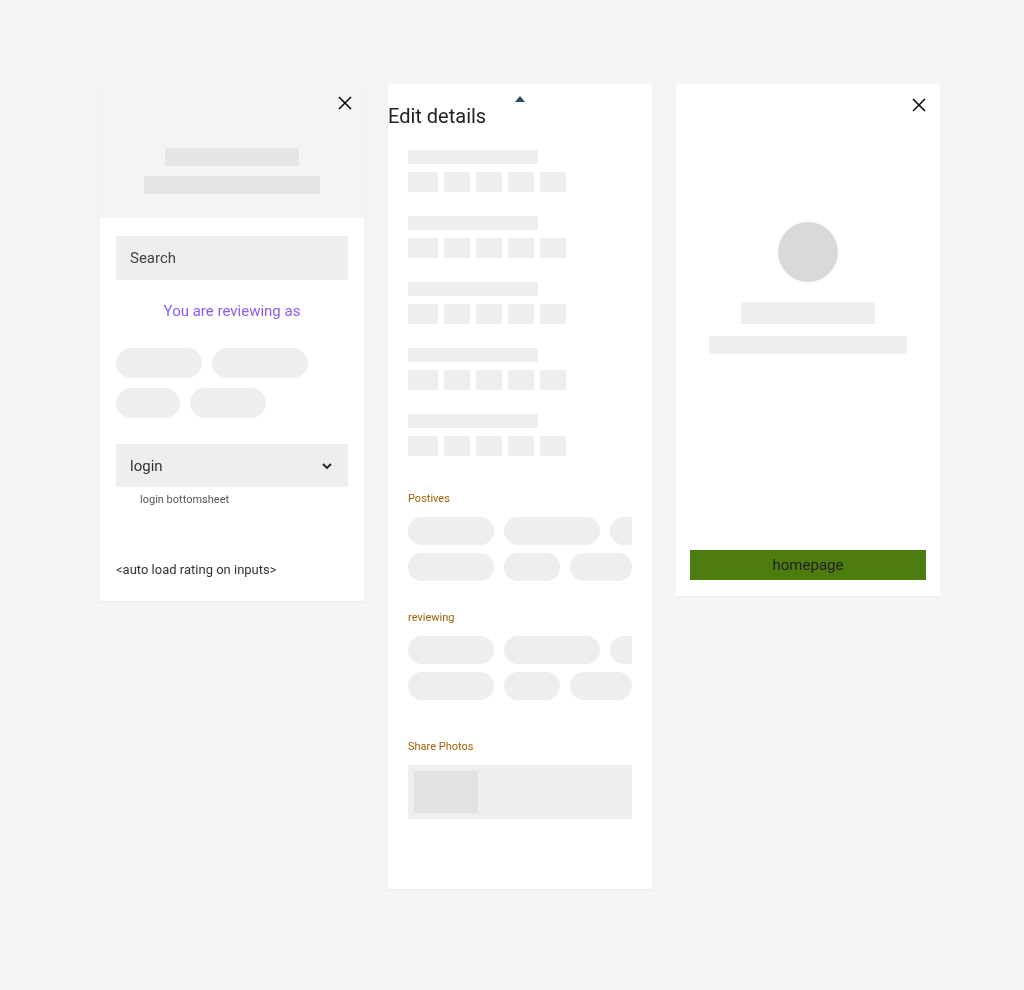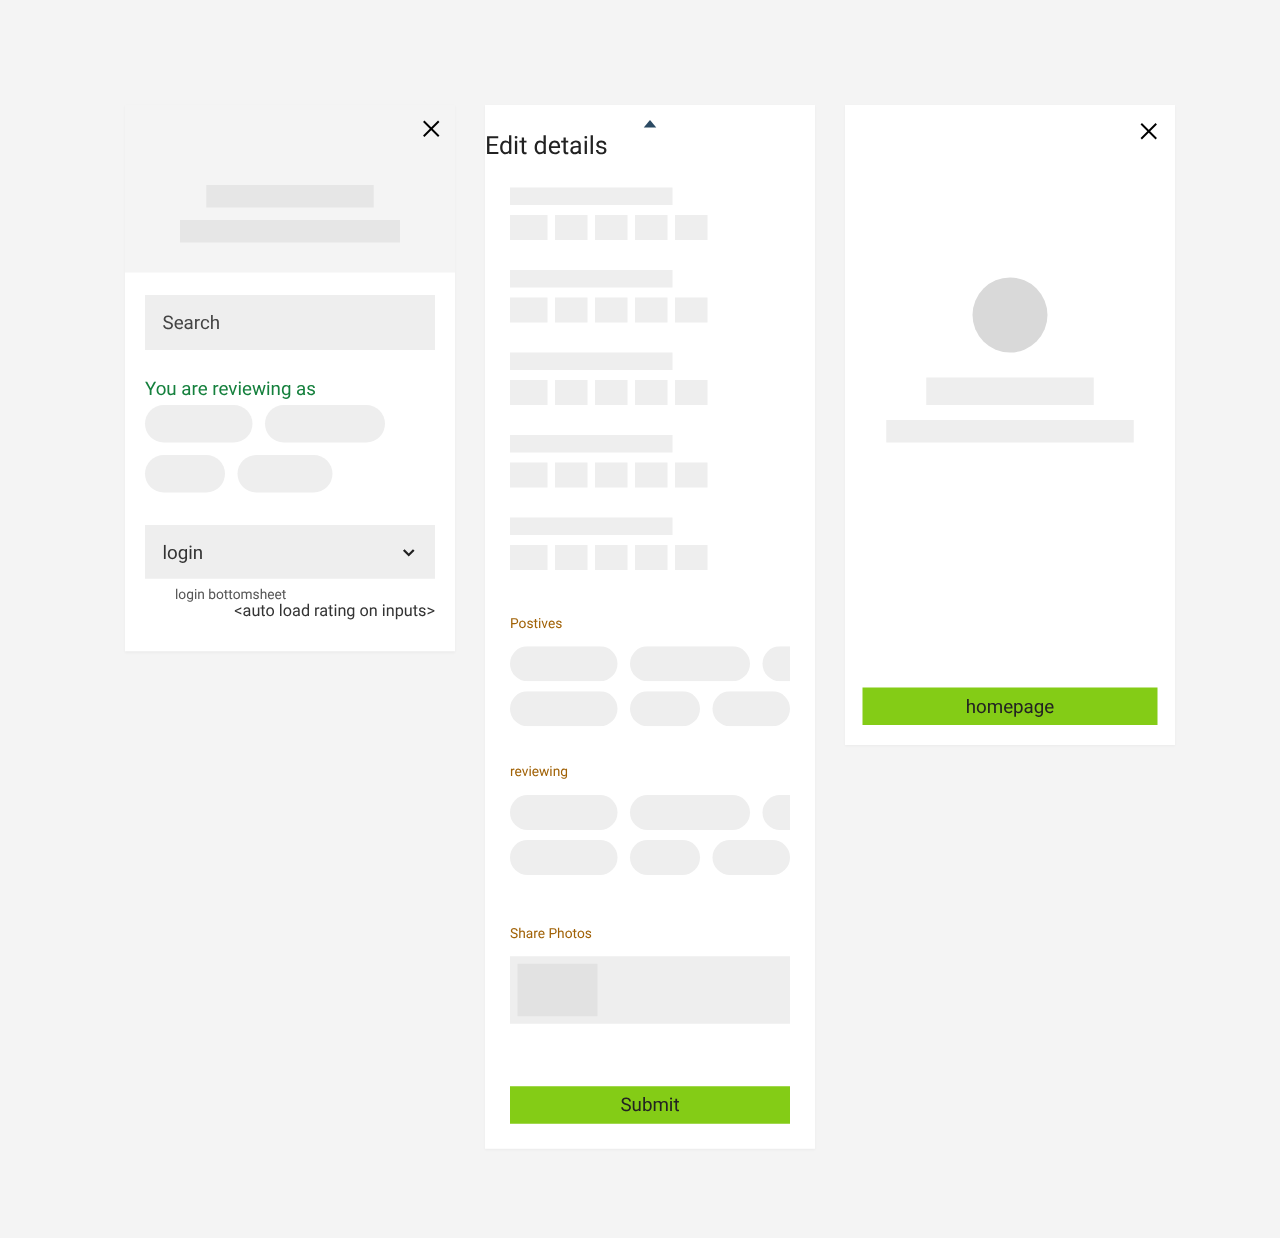--- a/index.html
+++ b/index.html
@@ -57,22 +57,23 @@
       align-items: center;
       padding: 0 14px;
       font-size: 15px;
       color: #444;
       margin-bottom: 22px;
       border: none;
       width: 100%;
     }
     .label-txt {
       font-size: 15px;
-      color: #15803d;
-      margin-bottom: 4px;
+      color: #8b5cf6;
+      margin-bottom: 28px;
+      text-align: center;
     }
     .pill-row { display: flex; flex-wrap: wrap; gap: 10px; margin-bottom: 26px; }
     .pill {
       background: #eeeeee;
       border-radius: 999px;
       height: 30px;
     }
     .pill.w1 { width: 86px; }
     .pill.w2 { width: 96px; }
     .pill.w3 { width: 64px; }
@@ -90,21 +91,22 @@
     }
     .chevron { width: 14px; height: 14px; stroke:#222; stroke-width:1.8; fill:none; }
     .hint {
       font-size: 11px;
       color: #555;
       margin: 6px 0 0 24px;
     }
     .fine-note {
       font-size: 13px;
       color: #333;
-      text-align: right;
+      text-align: left;
+      margin-top: 56px;
     }
 
     
     .p2 { padding: 12px 0 20px 0; }
     .caret-up {
       width: 0; height: 0;
       border-left: 5px solid transparent;
       border-right: 5px solid transparent;
       border-bottom: 6px solid #2b4a63;
       margin: 0 auto 2px auto;
@@ -130,21 +132,21 @@
     .photo-box {
       background: #eeeeee;
       width: 100%;
       height: 54px;
       padding: 6px;
       margin-bottom: 50px;
     }
     .photo-thumb { background: #e2e2e2; width: 64px; height: 100%; }
 
     .btn {
-      background: #84cc16;
+      background: #4d7c0f;
       height: 30px;
       display: flex;
       align-items: center;
       justify-content: center;
       font-size: 15px;
       color: #222;
       cursor: pointer;
     }
 
     
@@ -280,21 +282,20 @@
           <div class="tag e"></div>
 
         </div>
       </div>
 
       <div class="sec-title">Share Photos</div>
       <div class="photo-box">
         <div class="photo-thumb"></div>
       </div>
 
-      <div class="btn">Submit</div>
     </div>
   </div>
 
   <div class="panel p3">
     <div class="close-row">
       <svg class="close-icon" viewBox="0 0 14 14">
         <line x1="1" y1="1" x2="13" y2="13"></line>
         <line x1="13" y1="1" x2="1" y2="13"></line>
       </svg>
     </div>

